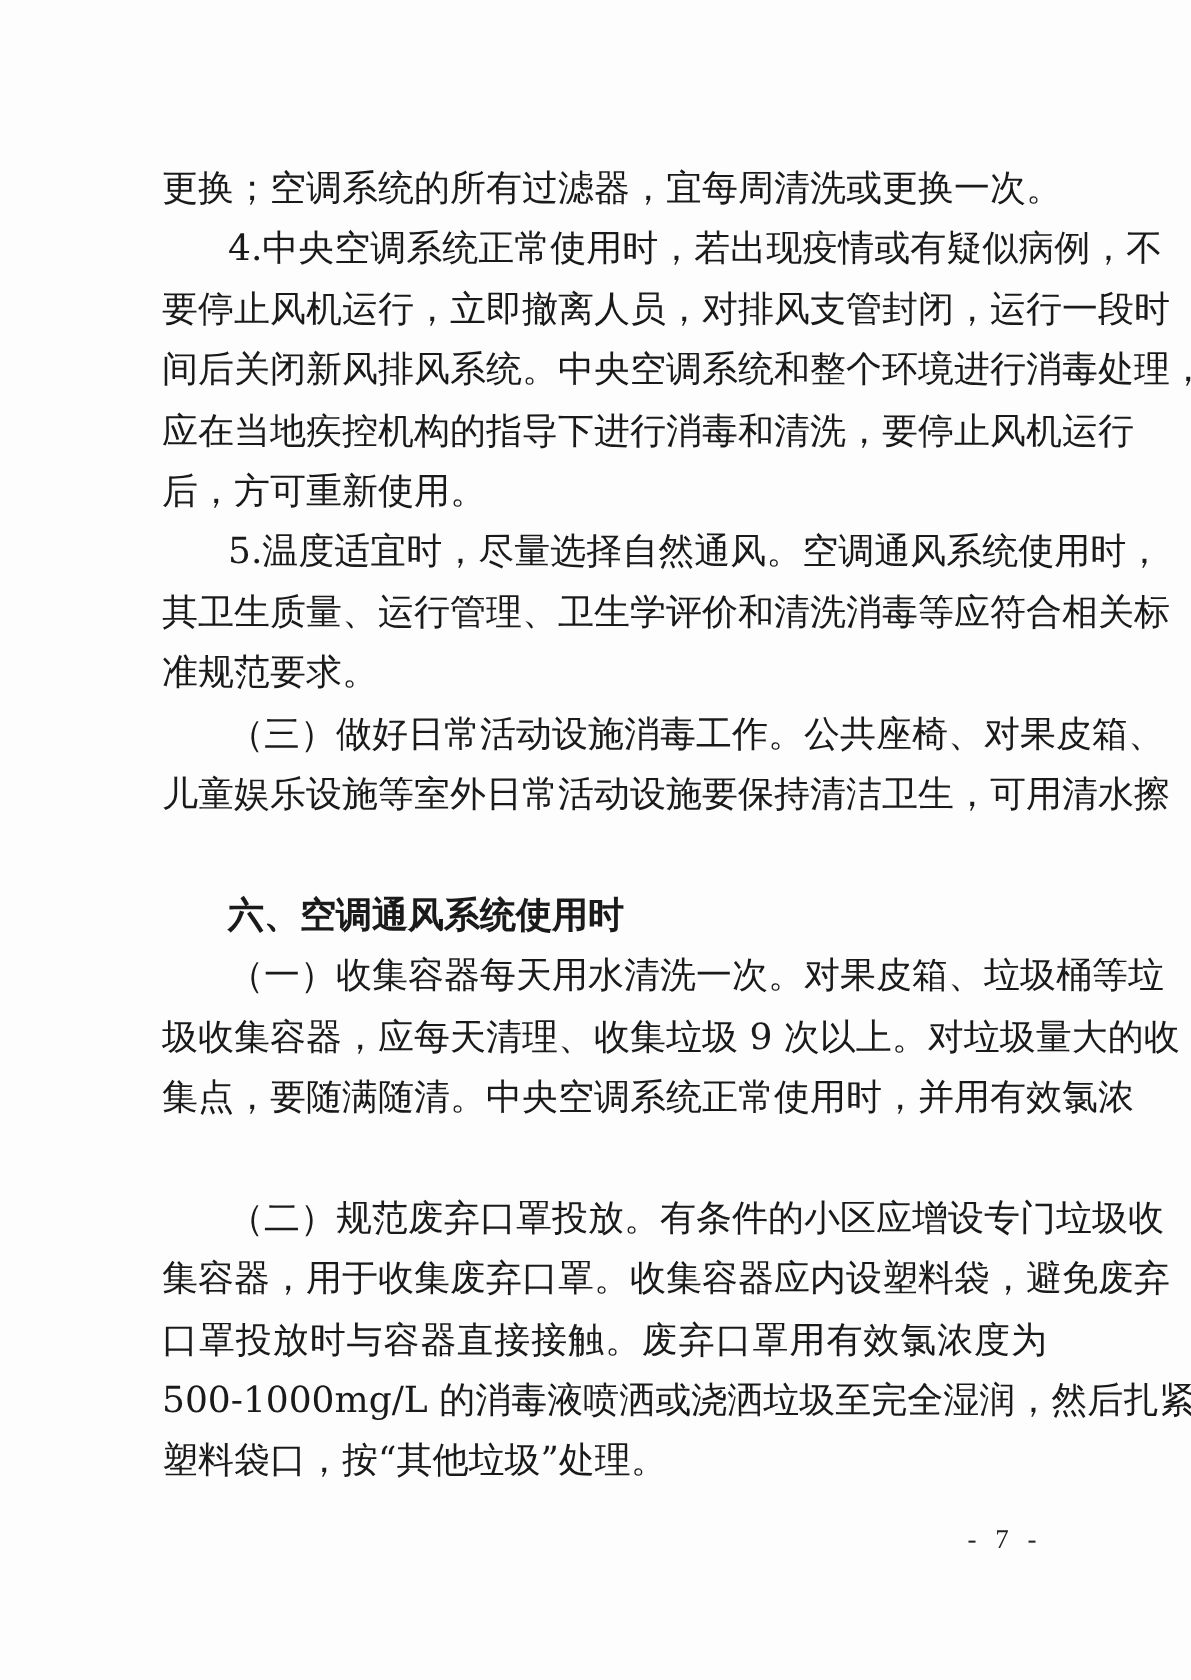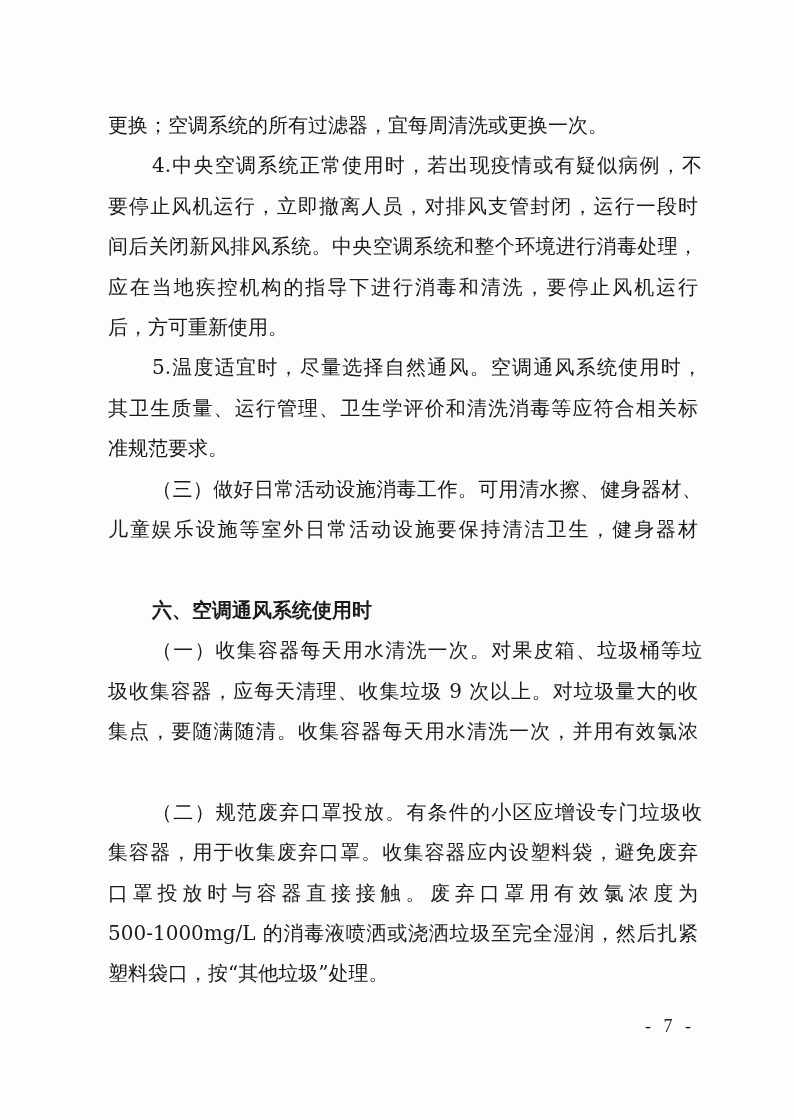--- a/index.html
+++ b/index.html
@@ -5,21 +5,21 @@
   html, body { margin: 0; padding: 0; background: #ffffff; }
   body { width: 794px; height: 1120px; position: relative; overflow: hidden; }
   .page { position: absolute; left: 0; top: 0; width: 794px; height: 1120px; background: #fdfdfd; }
   .line {
     position: absolute;
     left: 108px;
     width: 590px;
     height: 40px;
     line-height: 40px;
     font-family: "DejaVu Serif", "Liberation Serif", serif;
-    font-size: 20px;
+    font-size: 24px;
     color: #1a1a1a;
     white-space: nowrap;
     overflow: visible;
     text-align: justify;
     text-align-last: justify;
   }
   .line.last { text-align-last: left; }
   .line.indent { left: 152px; width: 550px; }
   .heading {
     font-family: "DejaVu Sans", "Liberation Sans", sans-serif;
@@ -46,26 +46,26 @@
 <div class="page">
   <div class="line last" style="top:105px">更换；空调系统的所有过滤器，宜每周清洗或更换一次。</div>
   <div class="line indent" style="top:145px">4.中央空调系统正常使用时，若出现疫情或有疑似病例，不</div>
   <div class="line" style="top:186px">要停止风机运行，立即撤离人员，对排风支管封闭，运行一段时</div>
   <div class="line" style="top:226px">间后关闭新风排风系统。中央空调系统和整个环境进行消毒处理，</div>
   <div class="line" style="top:267px">应在当地疾控机构的指导下进行消毒和清洗，要停止风机运行</div>
   <div class="line last" style="top:307px">后，方可重新使用。</div>
   <div class="line indent" style="top:347px">5.温度适宜时，尽量选择自然通风。空调通风系统使用时，</div>
   <div class="line" style="top:388px">其卫生质量、运行管理、卫生学评价和清洗消毒等应符合相关标</div>
   <div class="line last" style="top:428px">准规范要求。</div>
-  <div class="line indent" style="top:469px">（三）做好日常活动设施消毒工作。可用清水擦、健身器材、</div>
-  <div class="line" style="top:509px">儿童娱乐设施等室外日常活动设施要保持清洁卫生，健身器材</div>
+  <div class="line indent" style="top:469px">（三）做好日常活动设施消毒工作。公共座椅、对果皮箱、</div>
+  <div class="line" style="top:509px">儿童娱乐设施等室外日常活动设施要保持清洁卫生，可用清水擦</div>
   <div class="line indent heading last" style="top:590px">六、空调通风系统使用时</div>
   <div class="line indent" style="top:630px">（一）收集容器每天用水清洗一次。对果皮箱、垃圾桶等垃</div>
   <div class="line" style="top:671px">圾收集容器，应每天清理、收集垃圾 9 次以上。对垃圾量大的收</div>
-  <div class="line" style="top:711px">集点，要随满随清。收集容器每天用水清洗一次，并用有效氯浓</div>
+  <div class="line" style="top:711px">集点，要随满随清。中央空调系统正常使用时，并用有效氯浓</div>
   <div class="line indent" style="top:792px">（二）规范废弃口罩投放。有条件的小区应增设专门垃圾收</div>
   <div class="line" style="top:832px">集容器，用于收集废弃口罩。收集容器应内设塑料袋，避免废弃</div>
   <div class="line" style="top:873px">口罩投放时与容器直接接触。废弃口罩用有效氯浓度为</div>
   <div class="line" style="top:913px">500-1000mg/L 的消毒液喷洒或浇洒垃圾至完全湿润，然后扎紧</div>
   <div class="line last" style="top:953px">塑料袋口，按“其他垃圾”处理。</div>
 
   <div class="pagenum">- 7 -</div>
 </div>
 
 </body></html>

